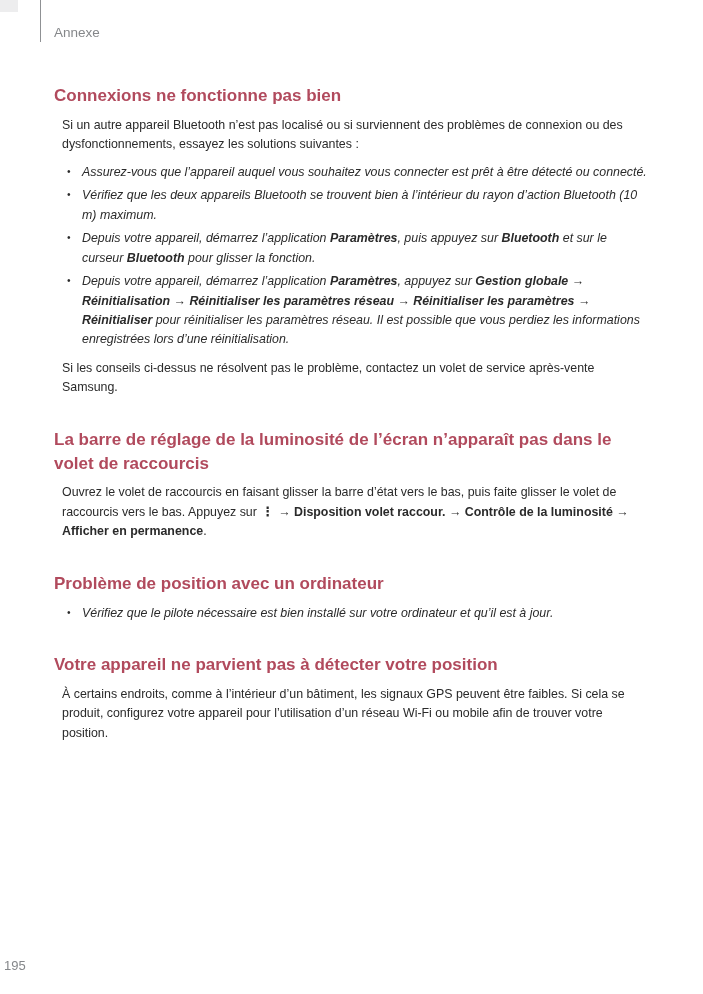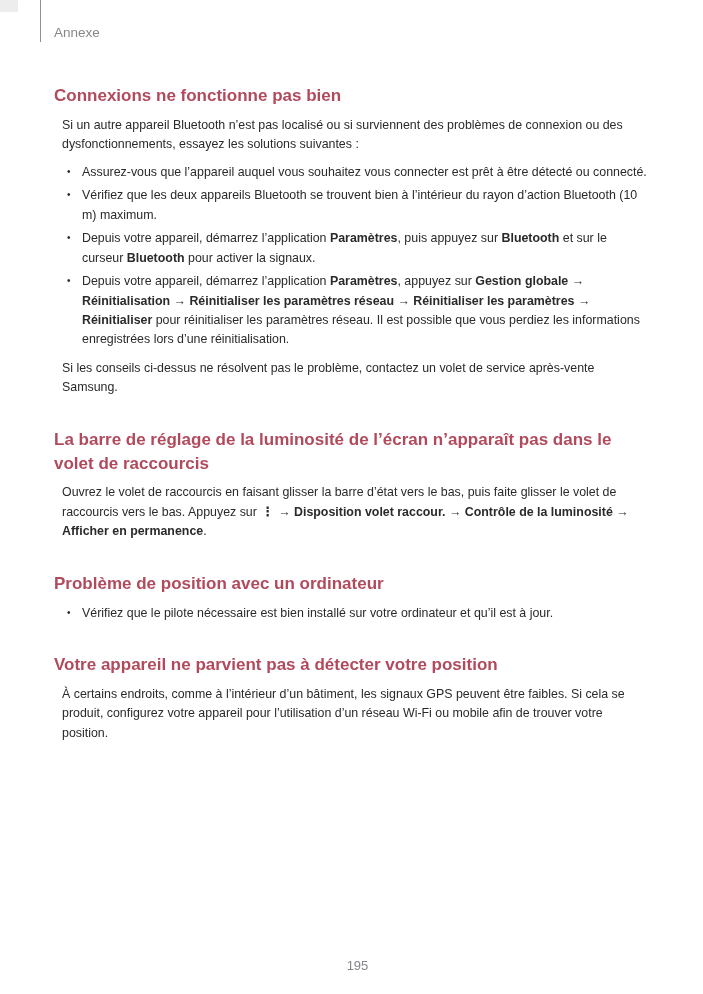--- a/index.html
+++ b/index.html
@@ -42,20 +42,21 @@
   p {
     font-size: 12.4px;
     line-height: 1.57;
     margin: 8px;
   }
   p.outro { margin-top: 9px; }
   ul.bullets {
     list-style: none;
     margin: 4px 0 0 0;
     padding: 0;
+    font-style: italic;
   }
   ul.bullets li {
     position: relative;
     padding-left: 28px;
     margin-bottom: 4px;
     font-size: 12.4px;
     line-height: 1.57;
   }
   ul.bullets li::before {
     content: "\2022";
@@ -66,43 +67,42 @@
   }
   .b { font-weight: bold; text-align: center; }
   .inline-icon {
     font-weight: bold;
     display: inline-block;
     margin: 0 1px;
     transform: scaleY(1.05);
   }
   .page-number {
     position: absolute;
-    left: 12px; right: 0; bottom: 21px;
-    text-align: center;
+    left: 4px; right: 0; bottom: 21px;
     font-size: 13px;
     color: var(--muted, #8c8e90);
   }
 </style>
 </head>
 <body>
 
 <div class="page">
   <div class="corner-artifact"></div>
   <div class="header-rule"></div>
   <div class="running-header">Annexe</div>
 
   <main class="content">
 
     <section>
       <h1 class="title">Connexions ne fonctionne pas bien</h1>
       <p>Si un autre appareil Bluetooth n’est pas localisé ou si surviennent des problèmes de connexion ou des dysfonctionnements, essayez les solutions suivantes :</p>
       <ul class="bullets">
         <li><span>Assurez-vous que l’appareil auquel vous souhaitez vous connecter est prêt à être détecté ou connecté.</span></li>
         <li><span>Vérifiez que les deux appareils Bluetooth se trouvent bien à l’intérieur du rayon d’action Bluetooth (10 m) maximum.</span></li>
-        <li><span>Depuis votre appareil, démarrez l’application </span><span class="b">Paramètres</span><span>, puis appuyez sur </span><span class="b">Bluetooth</span><span> et sur le curseur </span><span class="b">Bluetooth</span><span> pour activer la signaux.</span></li>
+        <li><span>Depuis votre appareil, démarrez l’application </span><span class="b">Paramètres</span><span>, puis appuyez sur </span><span class="b">Bluetooth</span><span> et sur le curseur </span><span class="b">Bluetooth</span><span> pour glisser la fonction.</span></li>
         <li><span>Depuis votre appareil, démarrez l’application </span><span class="b">Paramètres</span><span>, appuyez sur </span><span class="b">Gestion globale</span><span> → </span><span class="b">Réinitialisation</span><span> → </span><span class="b">Réinitialiser les paramètres réseau</span><span> → </span><span class="b">Réinitialiser les paramètres</span><span> → </span><span class="b">Réinitialiser</span><span> pour réinitialiser les paramètres réseau. Il est possible que vous perdiez les informations enregistrées lors d’une réinitialisation.</span></li>
       </ul>
       <p class="outro">Si les conseils ci-dessus ne résolvent pas le problème, contactez un volet de service après-vente Samsung.</p>
     </section>
 
     <section>
       <h1 class="title">La barre de réglage de la luminosité de l’écran n’apparaît pas dans le volet de raccourcis</h1>
       <p><span>Ouvrez le volet de raccourcis en faisant glisser la barre d’état vers le bas, puis faite glisser le volet de raccourcis vers le bas. Appuyez sur </span><span class="inline-icon">⋮</span><span> → </span><span class="b">Disposition volet raccour.</span><span> → </span><span class="b">Contrôle de la luminosité</span><span> → </span><span class="b">Afficher en permanence</span><span>.</span></p>
     </section>
 

